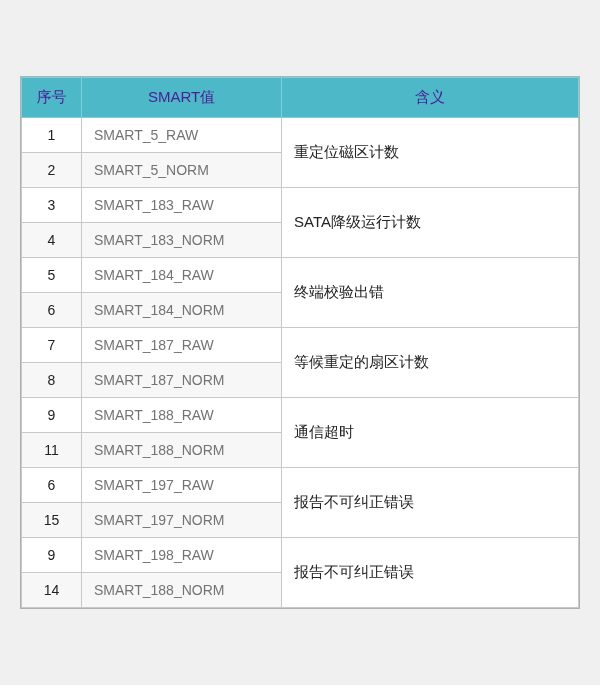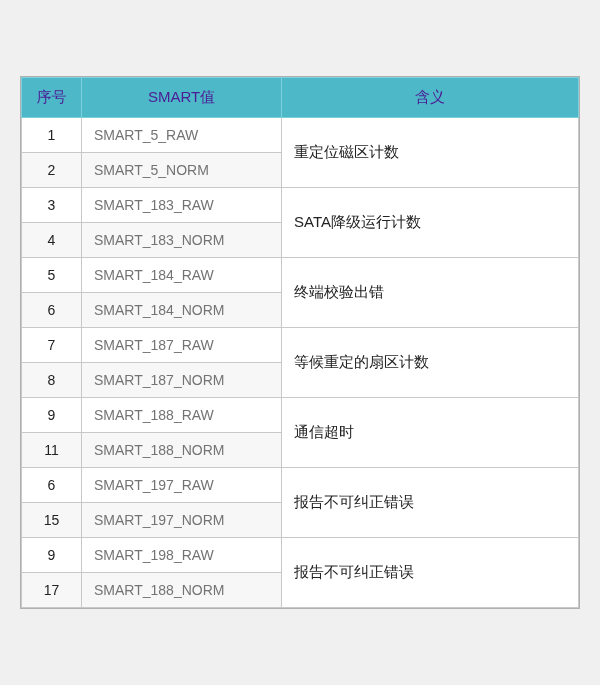--- a/index.html
+++ b/index.html
@@ -137,18 +137,18 @@
         <tr>
           <td class="col-num">15</td>
           <td class="col-smart">SMART_197_NORM</td>
         </tr>
         <tr>
           <td class="col-num">9</td>
           <td class="col-smart">SMART_198_RAW</td>
           <td class="meaning-cell" rowspan="2">报告不可纠正错误</td>
         </tr>
         <tr>
-          <td class="col-num">17</td>
+          <td class="col-num">14</td>
           <td class="col-smart">SMART_188_NORM</td>
         </tr>
       </tbody>
   </table>
 </div>
 
 </body></html>

